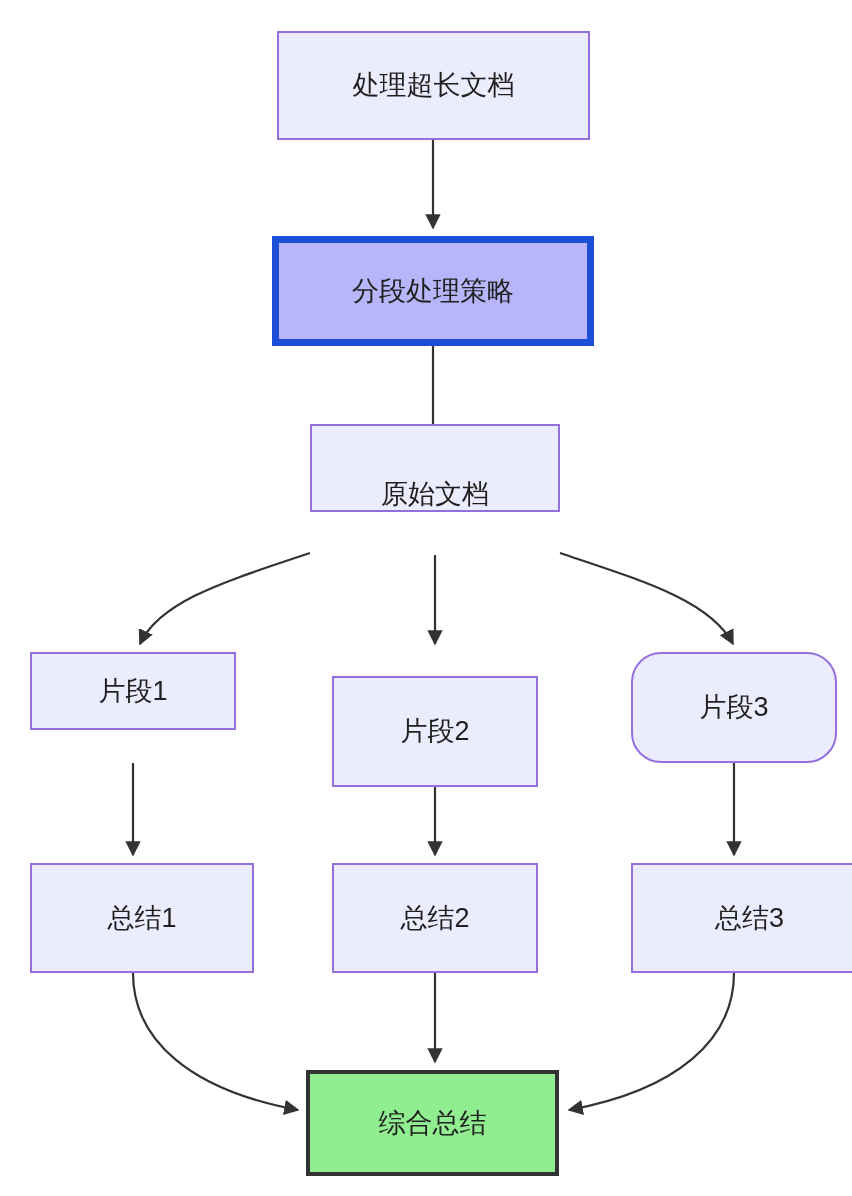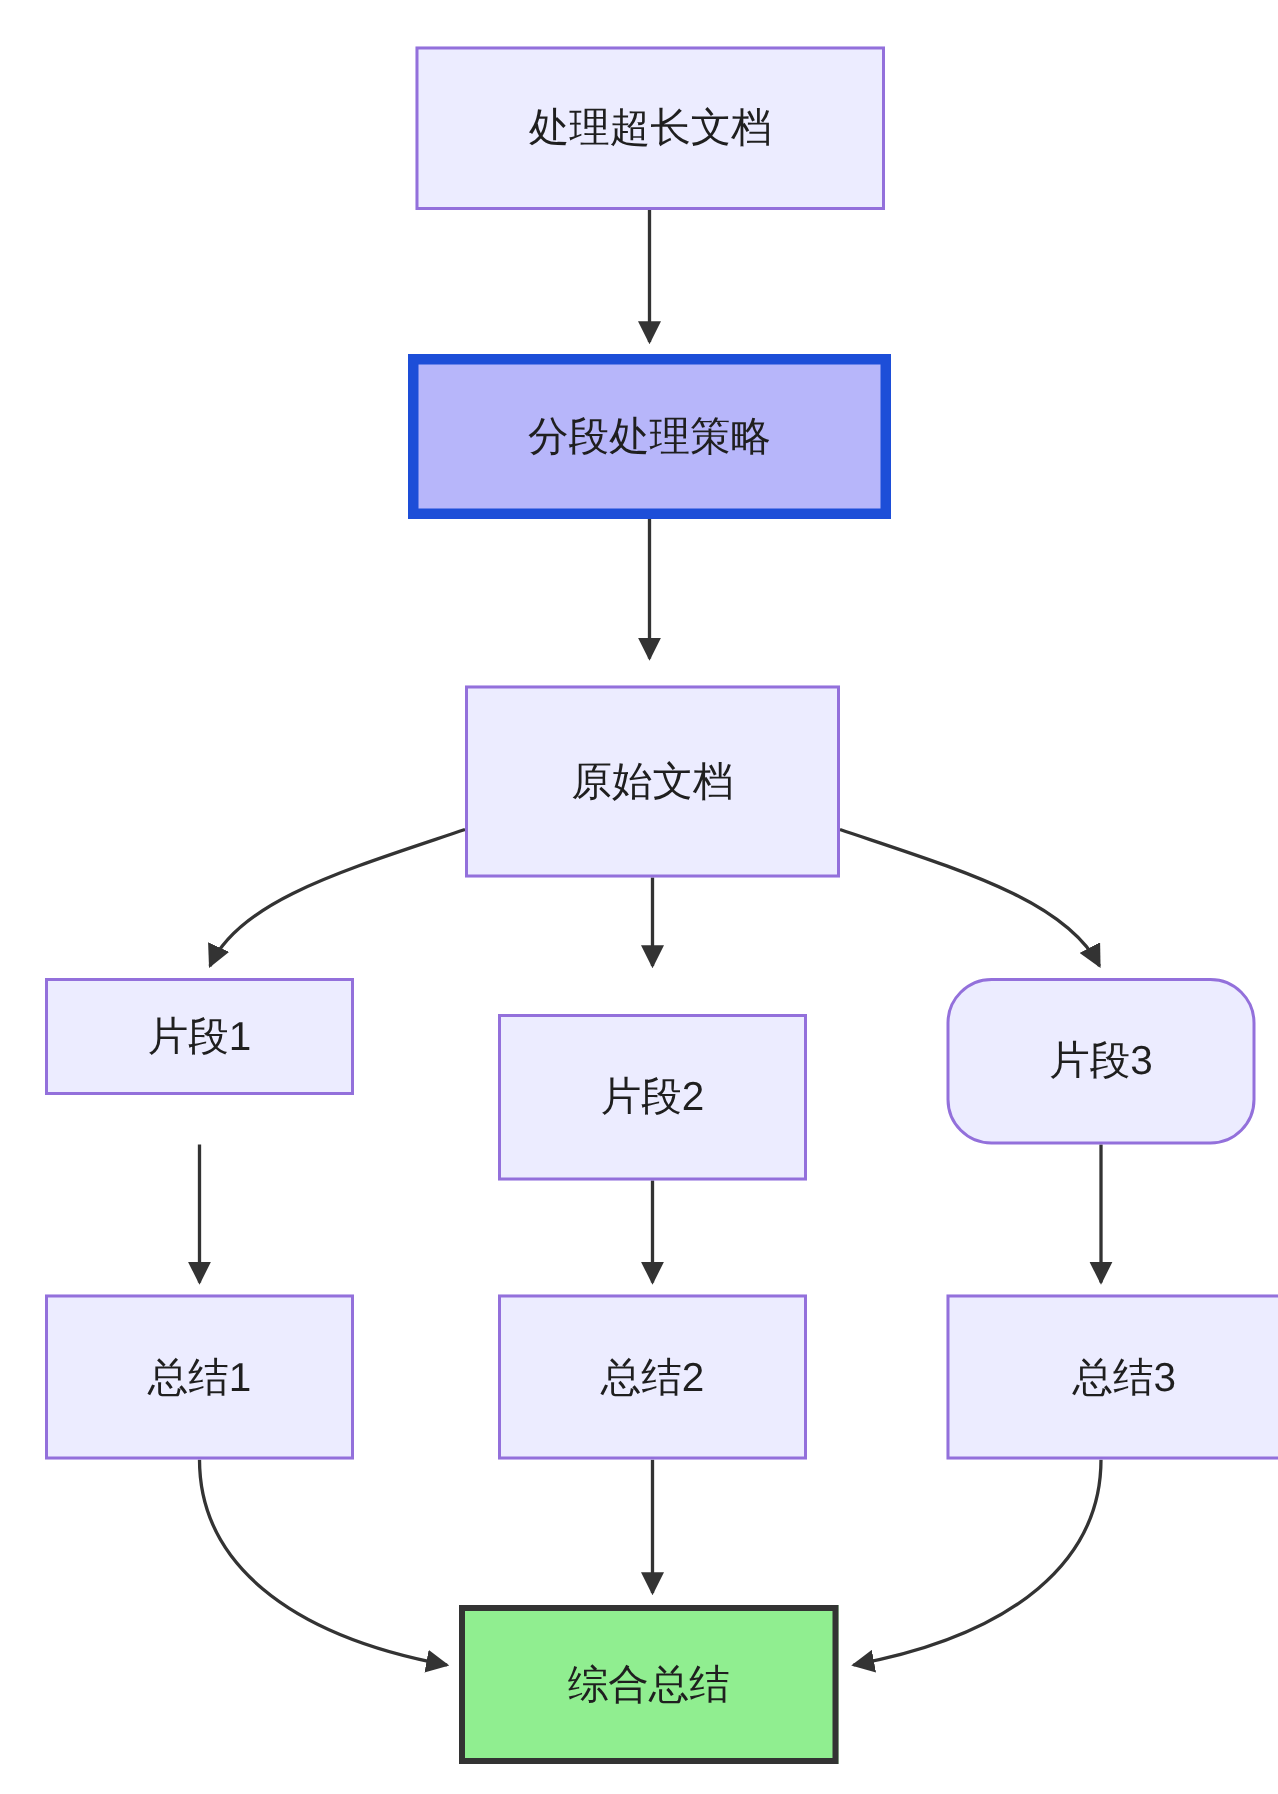--- a/index.html
+++ b/index.html
@@ -99,37 +99,37 @@
   </svg>
 
   <div class="node node-default" style="left:277px; top:31px; width:313px; height:109px;">
     <span class="node-label">处理超长文档</span>
   </div>
 
   <div class="node node-strategy" style="left:272px; top:236px; width:322px; height:110px;">
     <span class="node-label">分段处理策略</span>
   </div>
 
-  <div class="node node-default" style="left:310px; top:457px; width:250px; height:128px;">
+  <div class="node node-default" style="left:310px; top:424px; width:250px; height:88px;align-items:flex-end;">
     <span class="node-label">原始文档</span>
   </div>
 
   <div class="node node-default" style="left:30px; top:652px; width:206px; height:78px;">
     <span class="node-label">片段1</span>
   </div>
 
   <div class="node node-default" style="left:332px; top:676px; width:206px; height:111px;">
     <span class="node-label">片段2</span>
   </div>
 
   <div class="node node-default" style="left:631px; top:652px; width:206px; height:111px;border-radius:30px;">
     <span class="node-label">片段3</span>
   </div>
 
-  <div class="node node-default" style="left:30px; top:863px; width:206px; height:110px;">
+  <div class="node node-default" style="left:30px; top:863px; width:224px; height:110px;">
     <span class="node-label">总结1</span>
   </div>
 
   <div class="node node-default" style="left:332px; top:863px; width:206px; height:110px;">
     <span class="node-label">总结2</span>
   </div>
 
   <div class="node node-default" style="left:631px; top:863px; width:237px; height:110px;text-align:center;">
     <span class="node-label">总结3</span>
   </div>

